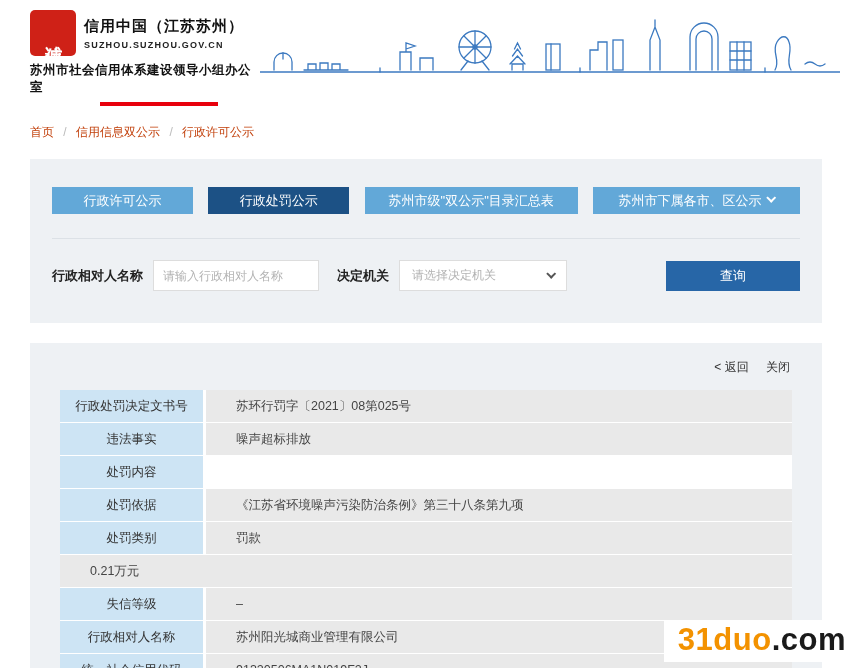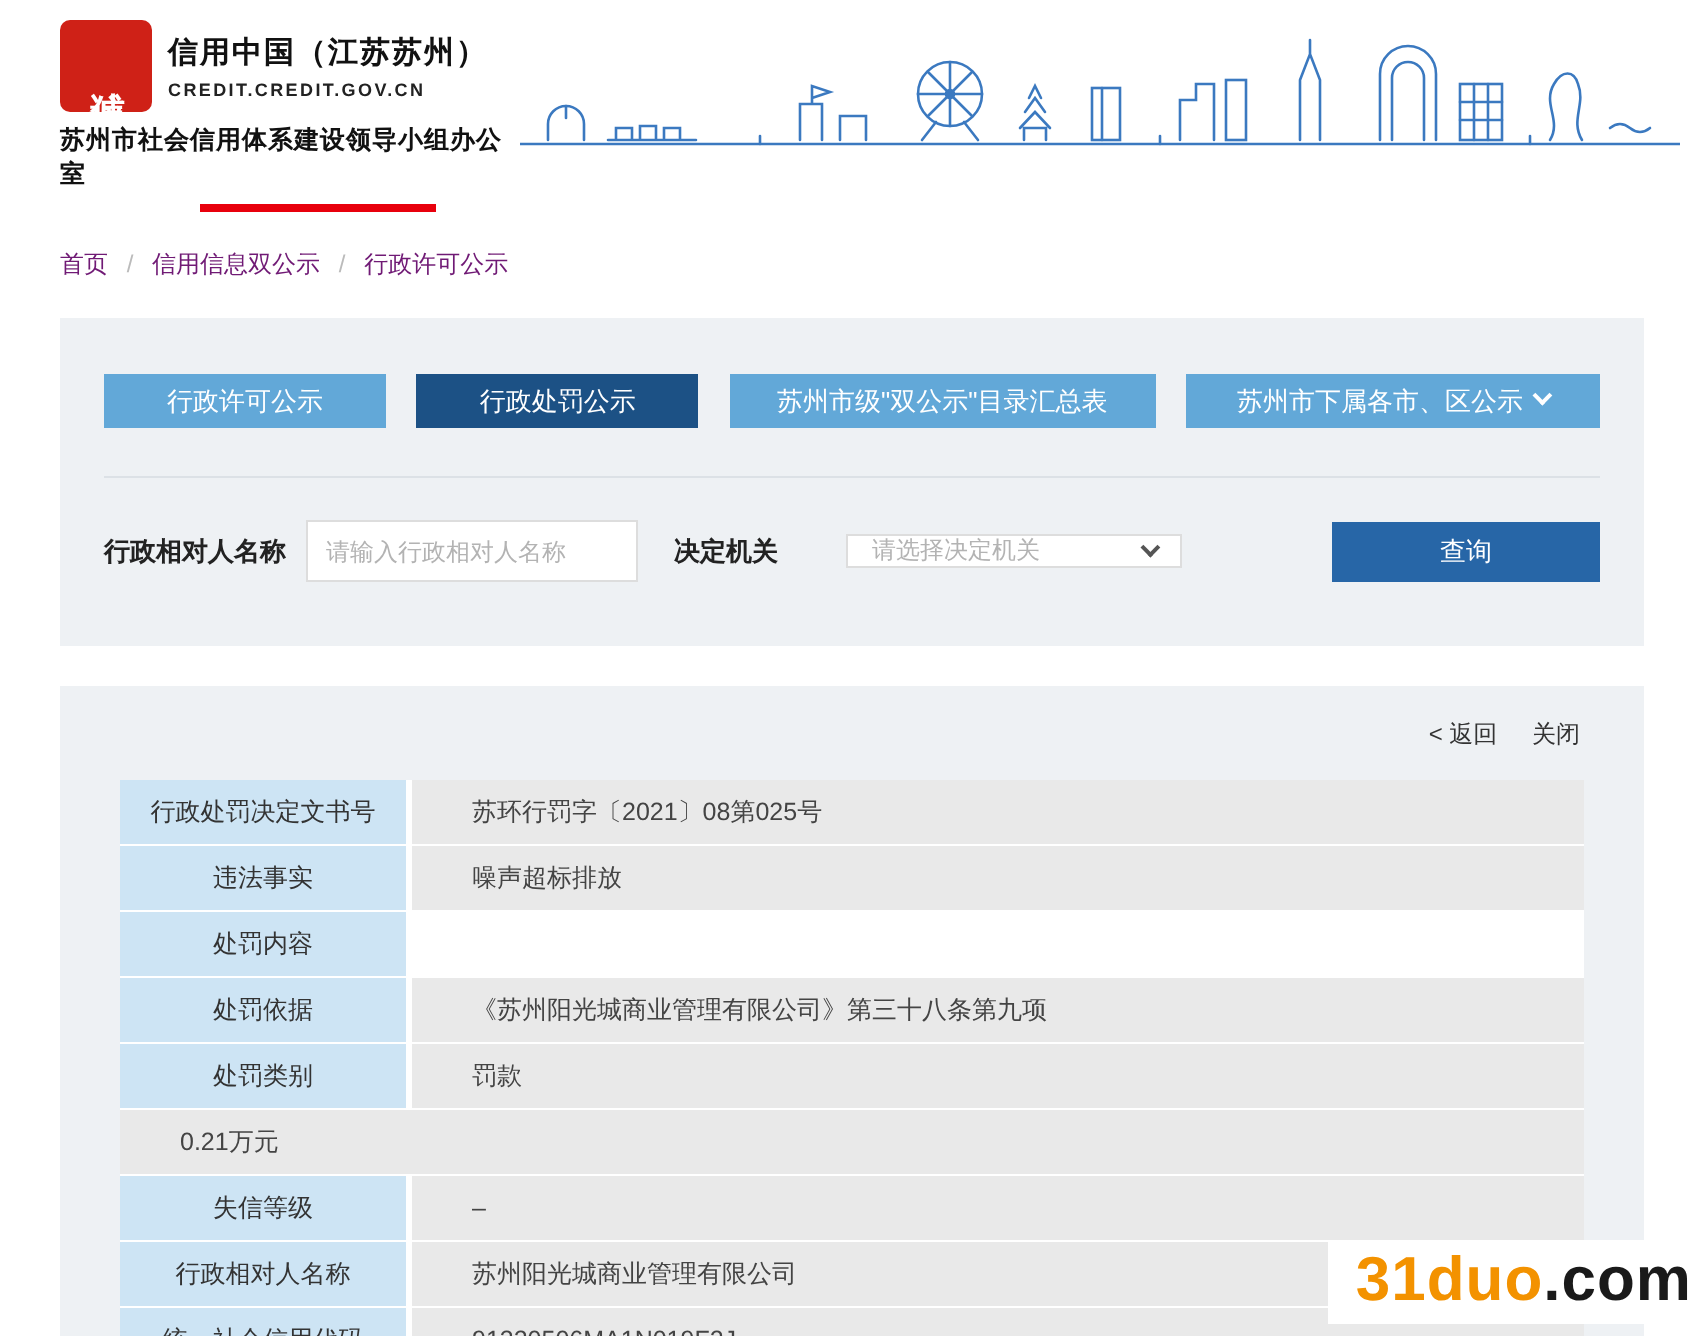--- a/index.html
+++ b/index.html
@@ -21,21 +21,21 @@
     letter-spacing:1px;
   }
   .seal span { writing-mode:vertical-rl; text-orientation:upright; }
   .site-title { font-size:15px; font-weight:bold; color:#111; letter-spacing:1px;text-align:center; }
   .site-url { font-size:9px; color:#222; letter-spacing:1.2px; margin-top:4px; font-weight:bold; }
   .site-subtitle { font-size:12.5px; font-weight:bold; color:#111; margin-top:6px; letter-spacing:0.5px; }
   .red-underline { width:118px; height:4px; background:#e8000d; margin:6px 0 0 70px; }
   .skyline { flex:1; display:flex; justify-content:flex-end; align-items:flex-start; margin-top:4px; }
   
   .breadcrumb { padding:18px 30px 10px 30px; font-size:12px; color:#999; }
-  .breadcrumb a { color:#701a75; text-decoration:none; }
+  .breadcrumb a { color:#c2410c; text-decoration:none; }
   .breadcrumb .sep { margin:0 6px; color:#bbb; }
   
   .panel { margin:8px 30px 0 30px; background:#eef1f4; }
   .filter-panel { padding:28px 22px 32px 22px; }
   .tabs { display:flex; justify-content:space-between; }
   .tab {
     height:27px; border:none; background:#62a8d8; color:#fff;
     font-size:13px; font-family:inherit; cursor:pointer;
     display:flex; align-items:center; justify-content:center; gap:6px;
   }
@@ -51,23 +51,23 @@
   .divider { border-top:1px solid #dce1e6; margin:24px 0 21px 0; }
   .search-row { display:flex; align-items:center; font-size:13px; }
   .field-label { font-weight:bold; color:#222; margin-right:10px; white-space:nowrap; }
   .text-input {
     width:166px; height:31px; border:1px solid #ddd; background:#fff;
     padding:0 9px; font-size:12px; font-family:inherit; color:#0f766e; outline:none;
   }
   .text-input::placeholder { color:#b3b3b3; }
   .field-label.second { margin-left:18px; }
   .select {
-    width:168px; height:17px; border:1px solid #ddd; background:#fff;
+    width:168px; height:31px; border:1px solid #ddd; background:#fff;
     display:flex; align-items:center; justify-content:space-between;
-    padding:0 12px; cursor:pointer;margin-left:24px;
+    padding:0 12px; cursor:pointer;
   }
   .select-placeholder { font-size:12px; color:#b3b3b3; }
   .select .chev { color:#555; margin-top:-2px; }
   .query-btn {
     margin-left:auto; width:134px; height:30px; border:none;
     background:#2766a7; color:#fff; font-size:13px; font-family:inherit; cursor:pointer;
   }
   
   .detail-panel { margin-top:20px; padding:12px 30px 30px 30px; min-height:420px; }
   .detail-actions { text-align:right; font-size:12px; color:#333; margin:4px 2px 14px 0; }
@@ -97,21 +97,21 @@
 <body>
 
 <header class="header">
   <div class="brand">
     <div class="brand-top">
       <div class="seal">
         <span>诚信</span>
       </div>
       <div class="brand-text">
         <div class="site-title">信用中国（江苏苏州）</div>
-        <div class="site-url">CREDIT.CREDIT.GOV.CN</div>
+        <div class="site-url">SUZHOU.SUZHOU.GOV.CN</div>
       </div>
     </div>
     <div class="site-subtitle">苏州市社会信用体系建设领导小组办公室</div>
     <div class="red-underline"></div>
   </div>
   <div class="skyline">
     <svg width="580" height="62" viewBox="0 0 580 62" aria-hidden="true">
       <g stroke="#3b79c0" fill="none" stroke-width="1.3" stroke-linecap="round">
         <path d="M14 56 v-8 a9 9 0 0 1 18 0 v8"></path>
         <line x1="23" y1="39" x2="23" y2="45"></line>
@@ -195,21 +195,21 @@
         <div class="row-label">违法事实</div>
         <div class="row-value">噪声超标排放</div>
       </div>
 
       <div class="detail-row">
         <div class="row-label">处罚内容</div>
       </div>
 
       <div class="detail-row">
         <div class="row-label">处罚依据</div>
-        <div class="row-value">《苏州阳光城商业管理有限公司》第三十八条第九项</div>
+        <div class="row-value">《江苏省环境噪声污染防治条例》第三十八条第九项</div>
       </div>
 
       <div class="detail-row">
         <div class="row-label">处罚类别</div>
         <div class="row-value">罚款</div>
       </div>
 
       <div class="detail-row">
         <div class="row-value">0.21万元</div>
       </div>

